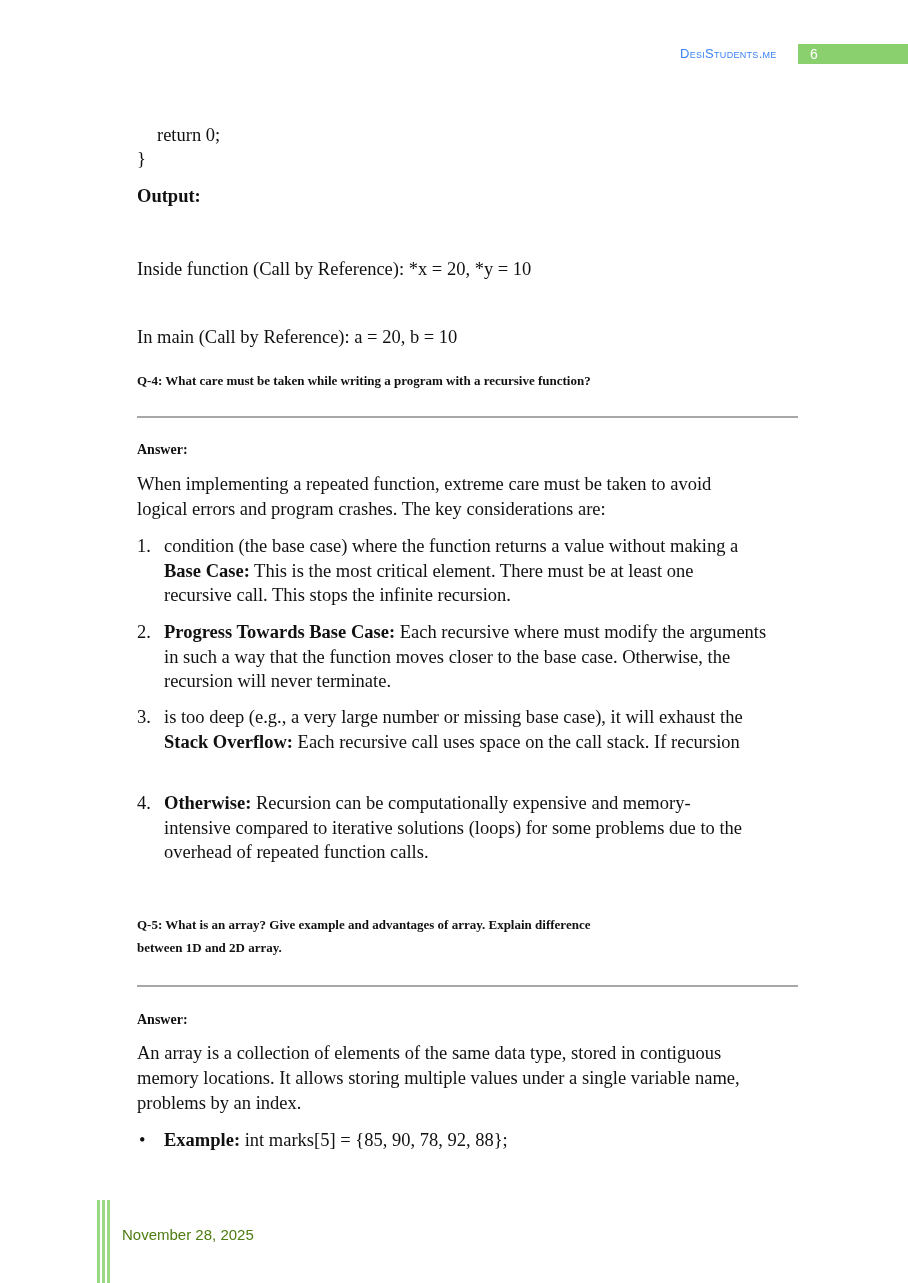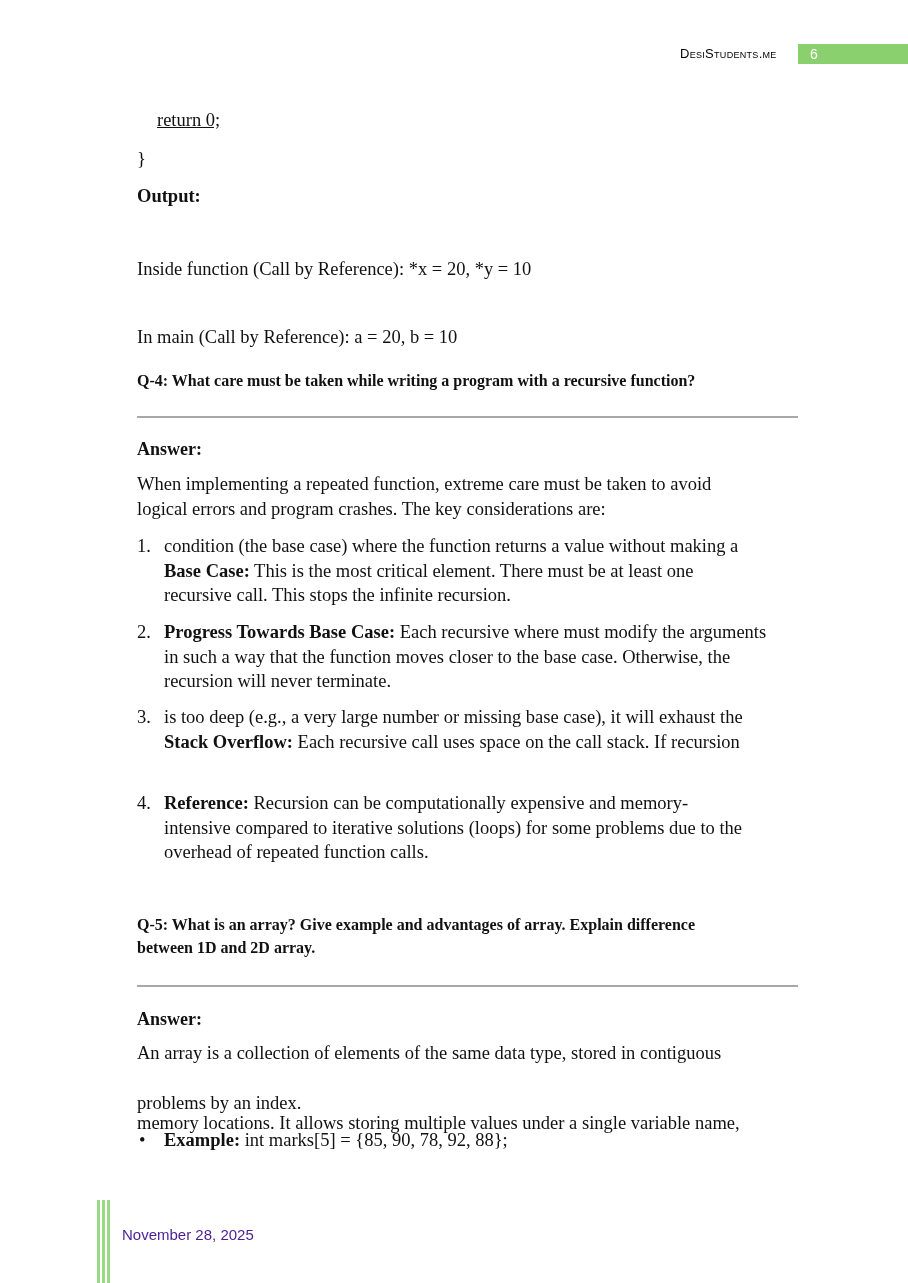--- a/index.html
+++ b/index.html
@@ -1,44 +1,44 @@
 <!DOCTYPE html>
 <html><head>
 <meta charset="utf-8">
 <style>
   html, body { margin:0; padding:0; background:#ffffff; }
   body { width:908px; height:1283px; position:relative; overflow:hidden; color:#111; }
   .serif { font-family: "Liberation Serif", "DejaVu Serif", serif; }
   .sans { font-family: "Liberation Sans", "DejaVu Sans", sans-serif; }
 
   
-  .hdr-site { position:absolute; top:46px; left:680px; font-size:13px; color:#000000; letter-spacing:0.3px; font-variant: small-caps; }
+  .hdr-site { position:absolute; top:46px; left:680px; font-size:13px; color:#3b82f6; letter-spacing:0.3px; font-variant: small-caps; }
   .hdr-page { position:absolute; top:44px; left:798px; width:110px; height:20px; background:#8bd06f; color:#ffffff; font-size:14px; line-height:20px; padding-left:12px; box-sizing:border-box; }
 
   .t { position:absolute; left:137px; font-size:18.5px; line-height:25px; white-space:nowrap; }
   .b { font-weight:bold; }
-  .q { font-size:16px; font-weight:bold; line-height:23px; }
-  .ans { font-size:18px; font-weight:bold; }
+  .q { font-size:13px; font-weight:bold; line-height:23px; }
+  .ans { font-size:14px; font-weight:bold; }
   .rule { position:absolute; left:137px; width:661px; height:2px; background:#a8a8a8; }
 
   .li { position:absolute; left:137px; font-size:18.5px; line-height:24.5px; }
   .li .num { position:absolute; left:0; top:0; }
   .li .body { position:absolute; left:27px; top:0; white-space:nowrap; }
 
   
   .fbar { position:absolute; top:1200px; width:3px; height:83px; background:#9bd884; }
-  .fdate { position:absolute; top:1226px; left:122px; font-size:15px; color:#4c1d95; }
+  .fdate { position:absolute; top:1226px; left:122px; font-size:15px; color:#4d7c0f; }
 </style>
 </head>
 <body>
 
 <div class="hdr-site sans">DesiStudents.me</div>
 <div class="hdr-page sans">6</div>
 
-<div class="t serif" style="top:108px;left:157px;text-decoration:underline;">return 0;</div>
+<div class="t serif" style="top:123px;left:157px;">return 0;</div>
 <div class="t serif" style="top:147px;">}</div>
 
 <div class="t serif b" style="top:184px;">Output:</div>
 <div class="t serif" style="top:257px;">Inside function (Call by Reference): *x = 20, *y = 10</div>
 <div class="t serif" style="top:294px;margin-top:31px;">In main (Call by Reference): a = 20, b = 10</div>
 
 <div class="t serif q" style="top:369px;">Q-4: What care must be taken while writing a program with a recursive function?</div>
 <div class="rule" style="top:416px;"></div>
 <div class="t serif ans" style="top:437px;">Answer:</div>
 <div class="t serif" style="top:472px;">When implementing a repeated function, extreme care must be taken to avoid</div>
@@ -66,32 +66,32 @@
   <span class="num">3.</span>
   <div class="body">
     <div>is too deep (e.g., a very large number or missing base case), it will exhaust the</div>
     <div><b>Stack Overflow:</b><span> Each recursive call uses space on the call stack. If recursion</span></div>
   </div>
 </div>
 
 <div class="li serif" style="top:791px;">
   <span class="num">4.</span>
   <div class="body">
-    <div><b>Reference:</b><span> Recursion can be computationally expensive and memory-</span></div>
+    <div><b>Otherwise:</b><span> Recursion can be computationally expensive and memory-</span></div>
     <div>intensive compared to iterative solutions (loops) for some problems due to the</div>
     <div>overhead of repeated function calls.</div>
   </div>
 </div>
 
 <div class="t serif q" style="top:913px;">Q-5: What is an array? Give example and advantages of array. Explain difference</div>
 <div class="t serif q" style="top:936px;">between 1D and 2D array.</div>
 <div class="rule" style="top:985px;"></div>
 <div class="t serif ans" style="top:1007px;">Answer:</div>
 <div class="t serif" style="top:1041px;">An array is a collection of elements of the same data type, stored in contiguous</div>
-<div class="t serif" style="top:1066px;margin-top:45px;">memory locations. It allows storing multiple values under a single variable name,</div>
+<div class="t serif" style="top:1066px;">memory locations. It allows storing multiple values under a single variable name,</div>
 <div class="t serif" style="top:1091px;">problems by an index.</div>
 
 <div class="li serif" style="top:1128px;">
   <span class="num" style="left:2px;">•</span>
   <div class="body">
     <div><b>Example:</b><span> int marks[5] = {85, 90, 78, 92, 88};</span></div>
   </div>
 </div>
 
 <div class="fbar" style="left:97px;"></div>

